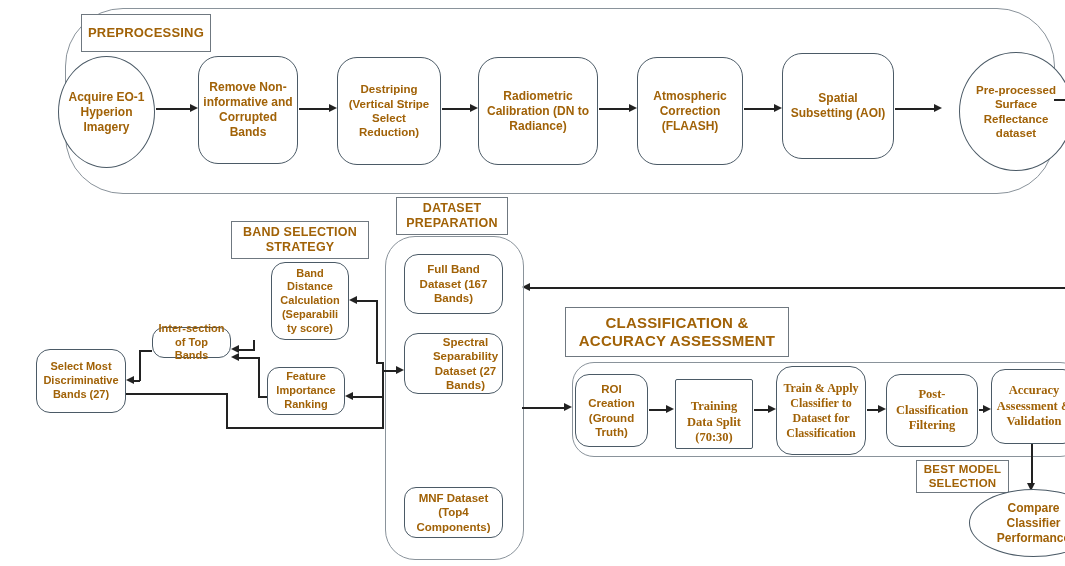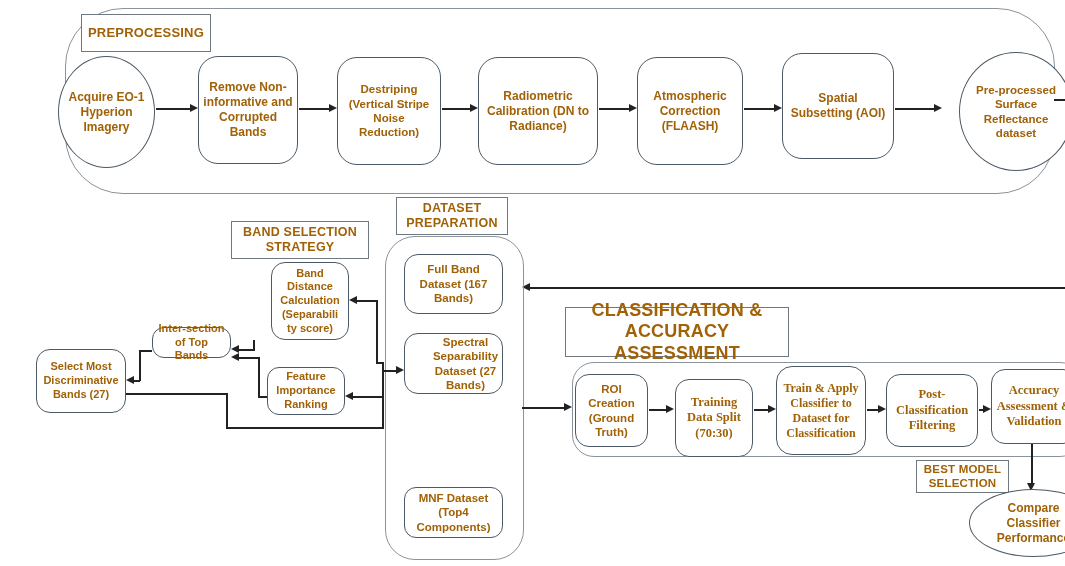--- a/index.html
+++ b/index.html
@@ -18,41 +18,41 @@
     position:absolute;border:1.7px solid #6f7880;background:#fff;
     display:flex;align-items:center;justify-content:center;text-align:center;
     font-weight:bold;line-height:1.2;box-sizing:border-box;padding:2px 4px;letter-spacing:.2px;
   }
   .serif{font-family:"Liberation Serif",serif;}
   .line{position:absolute;background:#222;}
   .ah{position:absolute;width:0;height:0;}
   .ah-r{border-top:4.5px solid transparent;border-bottom:4.5px solid transparent;border-left:8px solid #222;}
   .ah-l{border-top:4.5px solid transparent;border-bottom:4.5px solid transparent;border-right:8px solid #222;}
   .ah-d{border-left:4.5px solid transparent;border-right:4.5px solid transparent;border-top:8px solid #222;}
-  .f13{font-size:13px;} .f135{font-size:18px;} .f125{font-size:12.5px;}
+  .f13{font-size:13px;} .f135{font-size:15px;} .f125{font-size:12.5px;}
   .f12{font-size:12px;} .f115{font-size:11.5px;} .f11{font-size:11px;}
 </style>
 </head>
 <body>
 
 <div id="stage">
 
   <div class="group" style="left:30px;top:8px;width:988px;height:184px;border-radius:58px;"></div>
   <div class="labelbox f13" style="left:46px;top:14px;width:130px;height:38px;">
     <span>PREPROCESSING</span>
   </div>
 
   <div class="shape ellipse f12" style="left:23px;top:56px;width:97px;height:112px;padding:4px 8px;">
     <span>Acquire EO-1 Hyperion Imagery</span>
   </div>
   <div class="shape f12" style="left:163px;top:56px;width:100px;height:108px;border-radius:20px;">
     <span>Remove Non-informative and Corrupted Bands</span>
   </div>
   <div class="shape f115" style="left:302px;top:57px;width:104px;height:108px;border-radius:20px;">
-    <span>Destriping (Vertical Stripe Noise Reduction)</span>
+    <span>Destriping (Vertical Stripe Select Reduction)</span>
   </div>
   <div class="shape f12" style="left:602px;top:57px;width:106px;height:108px;border-radius:20px;">
     <span>Atmospheric Correction (FLAASH)</span>
   </div>
   <div class="shape f12" style="left:443px;top:57px;width:120px;height:108px;border-radius:20px;">
     <span>Radiometric Calibration (DN to Radiance)</span>
   </div>
   <div class="shape f12" style="left:747px;top:53px;width:112px;height:106px;border-radius:20px;">
     <span>Spatial Subsetting (AOI)</span>
   </div>
@@ -140,21 +140,21 @@
     <span>CLASSIFICATION &amp; ACCURACY ASSESSMENT</span>
   </div>
   <div class="group" style="left:537px;top:362px;width:508px;height:93px;border-radius:22px;"></div>
 
   <div class="line" style="left:487px;top:407px;width:43px;height:2px;"></div>
   <div class="ah ah-r" style="left:529px;top:403px;"></div>
 
   <div class="shape f115" style="left:540px;top:374px;width:73px;height:73px;border-radius:14px;">
     <span>ROI Creation (Ground Truth)</span>
   </div>
-  <div class="shape serif f125" style="left:640px;top:379px;width:78px;height:78px;border-radius:14px;">
+  <div class="shape serif f125" style="left:640px;top:379px;width:78px;height:70px;border-radius:2px;align-items:flex-end;">
     <span>Training Data Split (70:30)</span>
   </div>
   <div class="shape serif f12" style="left:741px;top:366px;width:90px;height:89px;border-radius:16px;">
     <span>Train &amp; Apply Classifier to Dataset for Classification</span>
   </div>
   <div class="shape serif f125" style="left:851px;top:374px;width:92px;height:73px;border-radius:14px;">
     <span>Post-Classification Filtering</span>
   </div>
   <div class="shape serif f125" style="left:956px;top:369px;width:86px;height:75px;border-radius:14px;">
     <span>Accuracy Assessment &amp; Validation</span>

